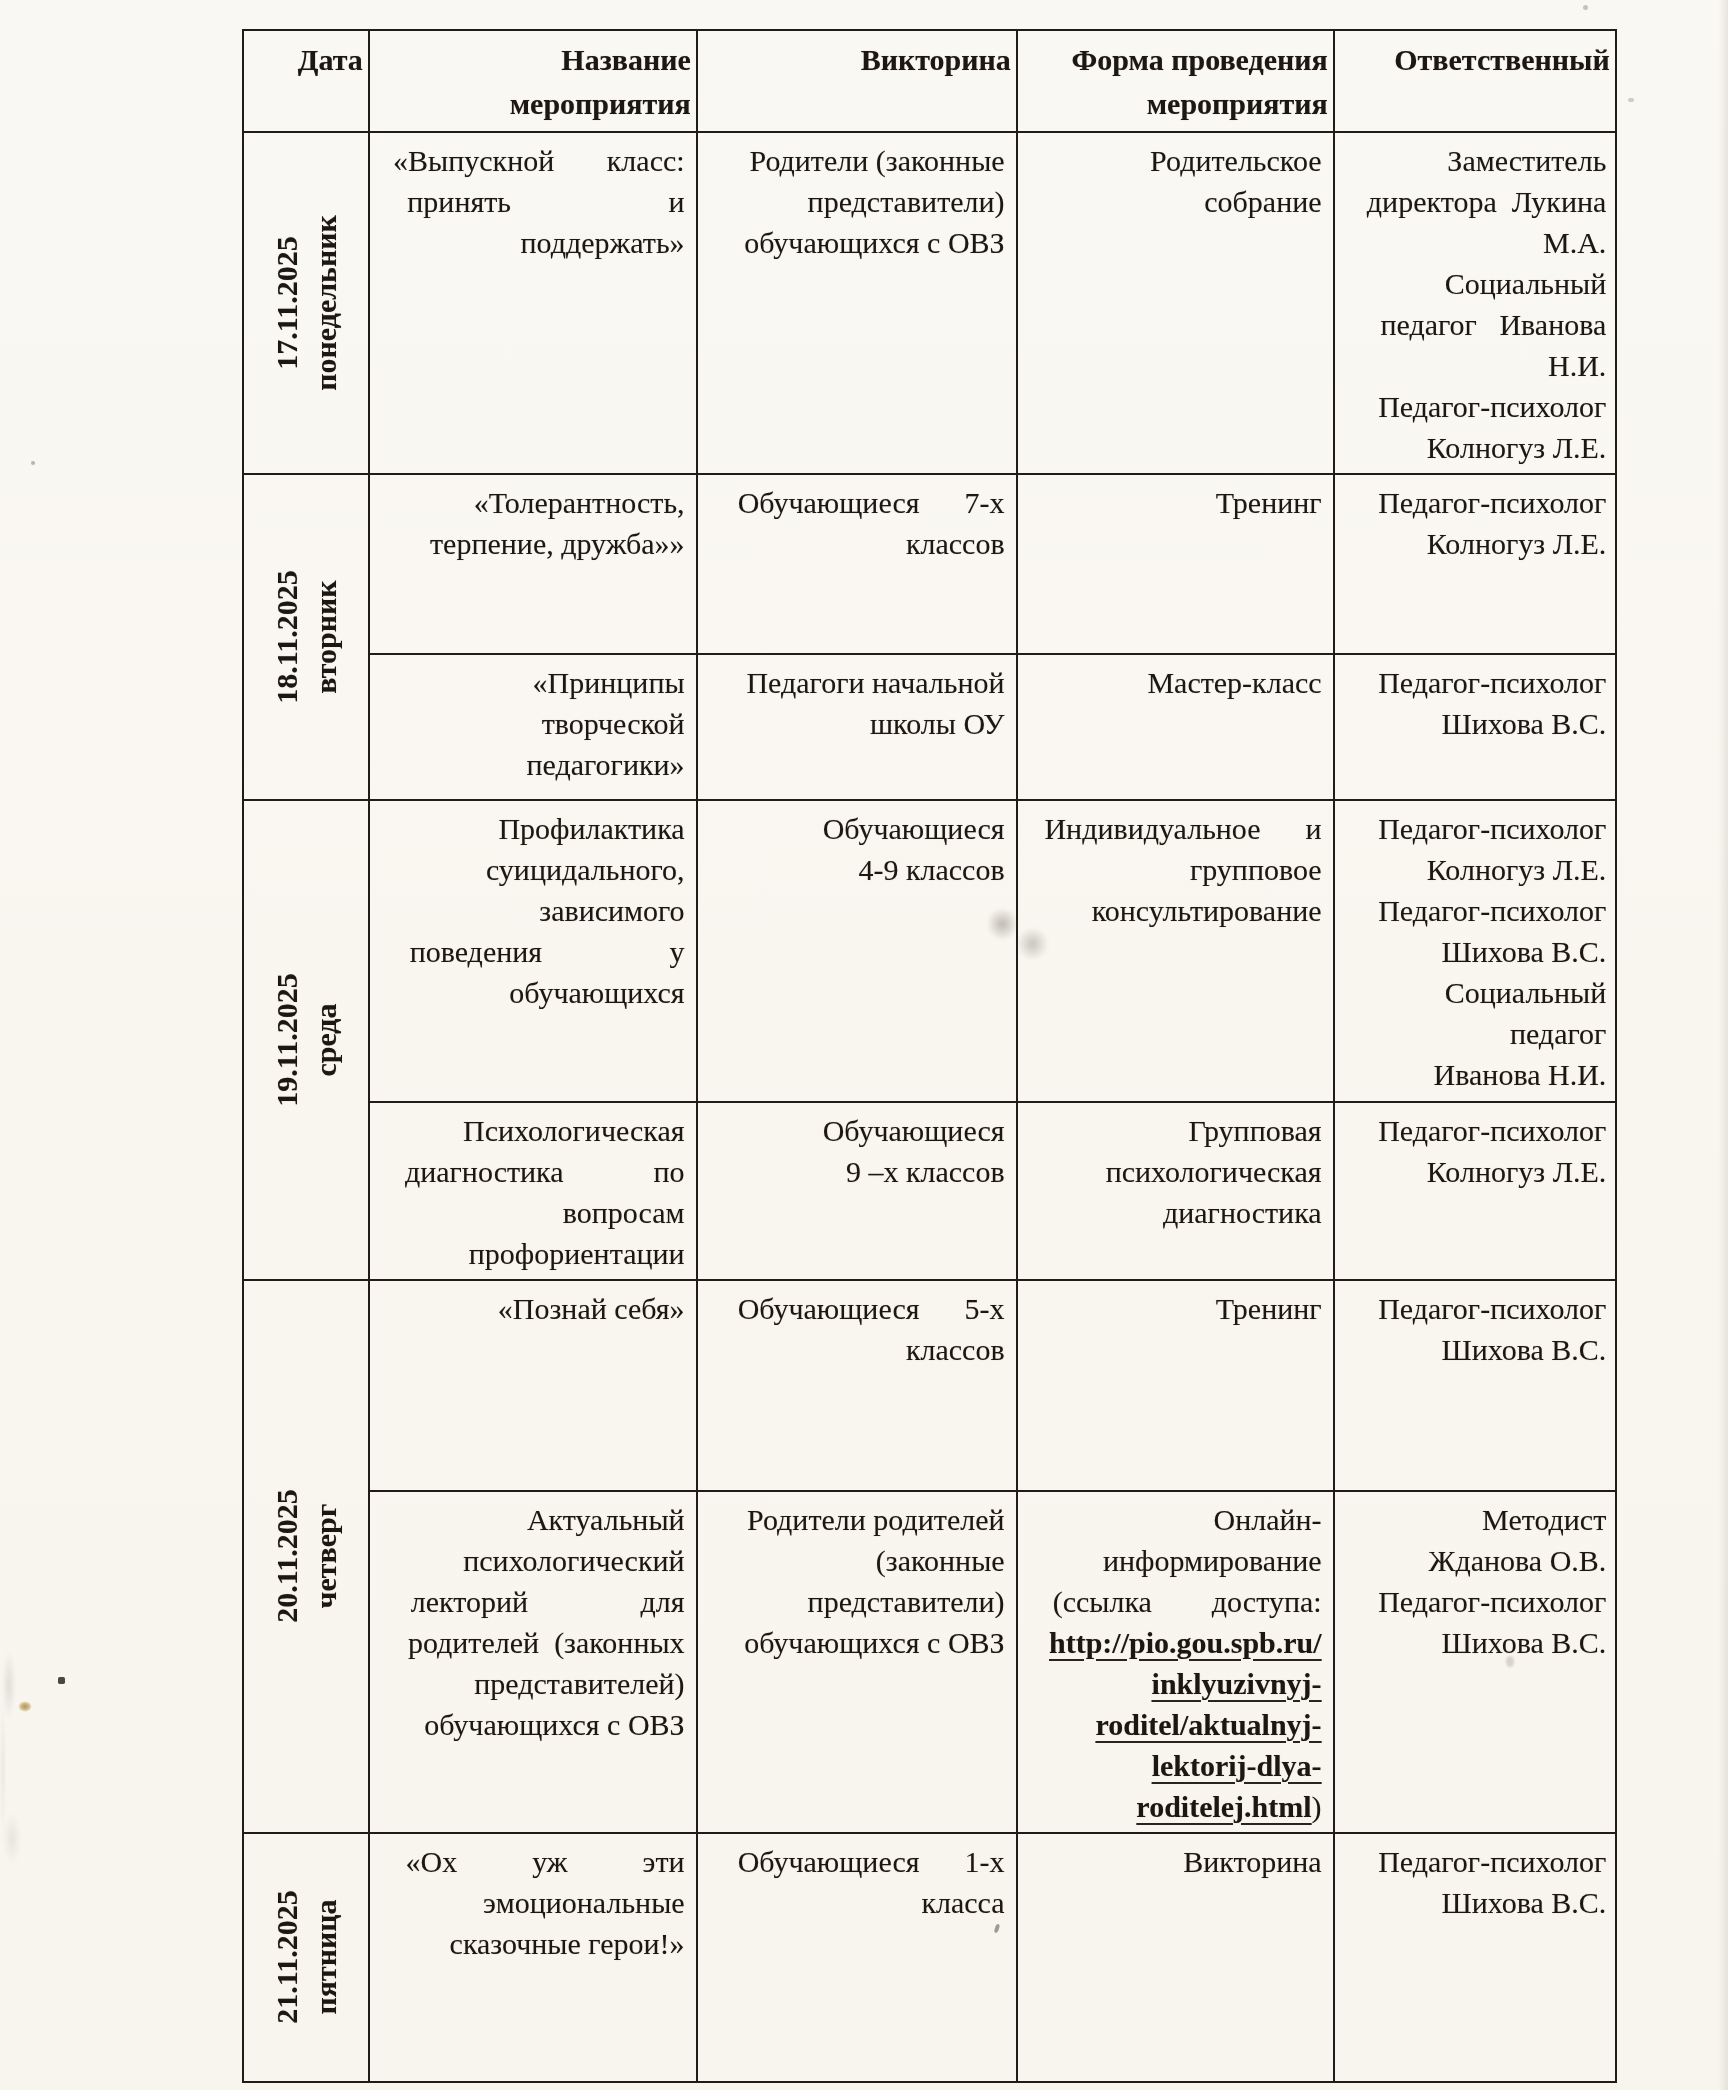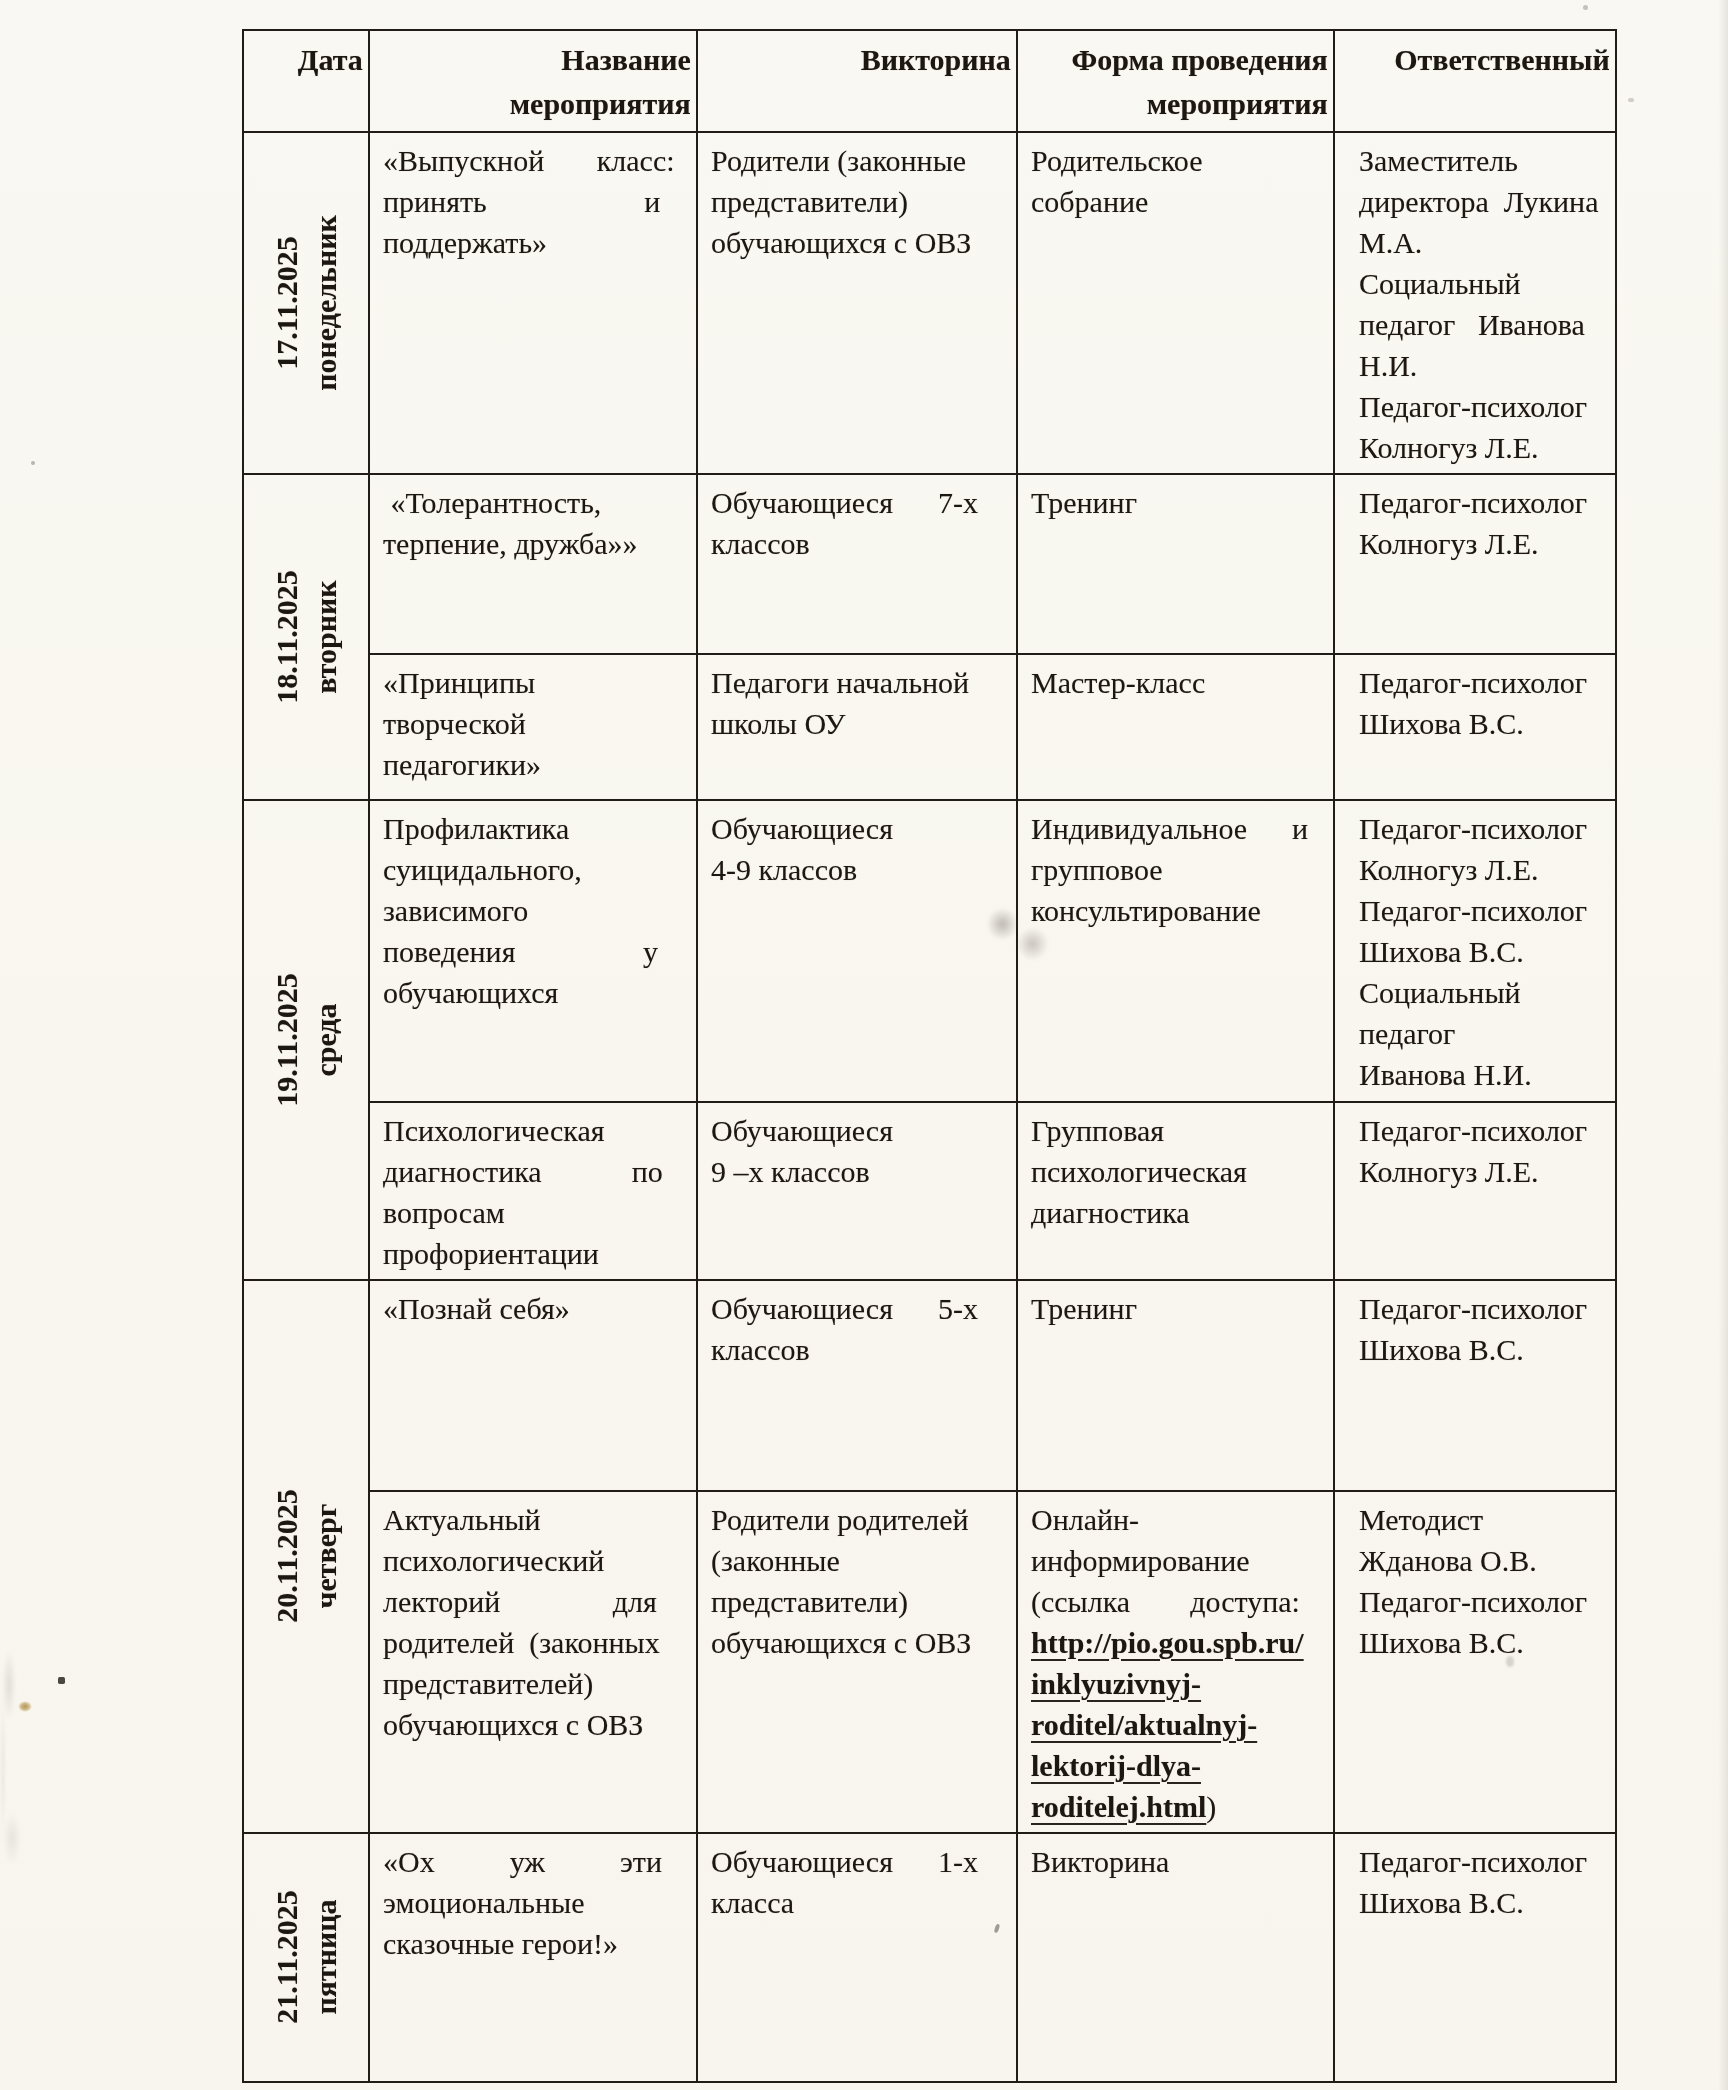--- a/index.html
+++ b/index.html
@@ -30,20 +30,21 @@
     font-size:30px;font-weight:bold;text-align:right;
     line-height:44px;padding:7px 5.2px 5.2px 5.2px;
     white-space:pre-line;
     text-shadow:0 0 0.9px rgba(45,32,22,.35);
   }
   td.txt{
     font-size:30px;line-height:41px;
     padding:7px 11.4px 5.2px 13px;
     white-space:pre-wrap;
     text-shadow:0 0 0.9px rgba(45,32,22,.3);
+    text-align:right;
   }
   td.resp{padding-left:24px;padding-right:8.7px;}
   td.date-td{position:relative;padding:0;}
   .rot{
     position:absolute;top:50%;left:50%;
     transform:translate(-50%,-50%) rotate(-90deg);
     white-space:nowrap;text-align:center;
     font-weight:bold;font-size:30px;line-height:39px;
     text-shadow:0 0 0.9px rgba(45,32,22,.35);
   }

